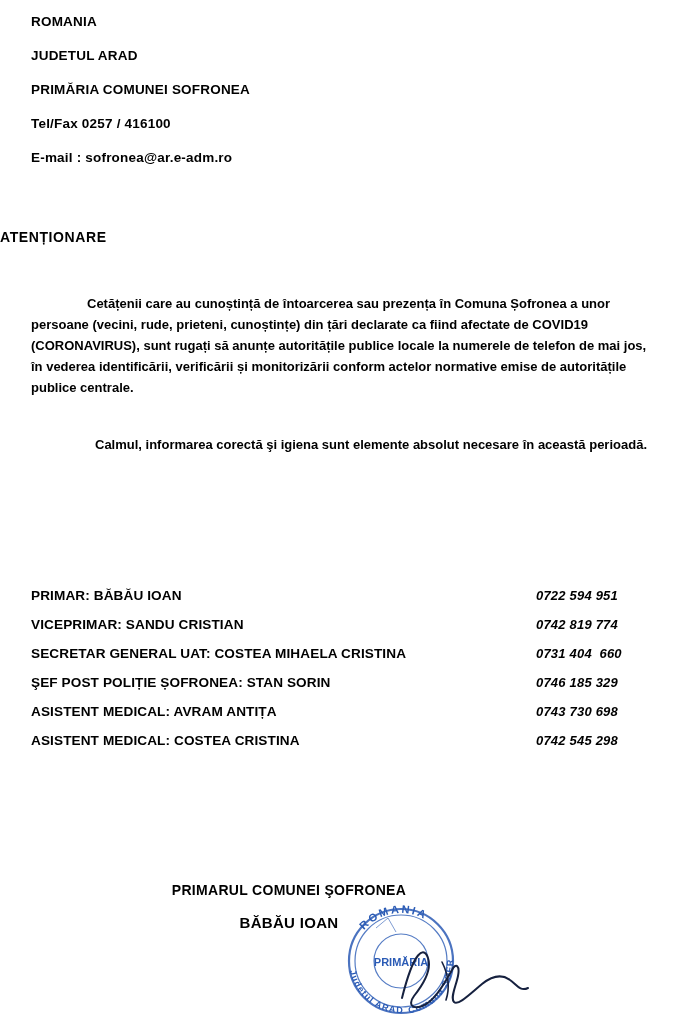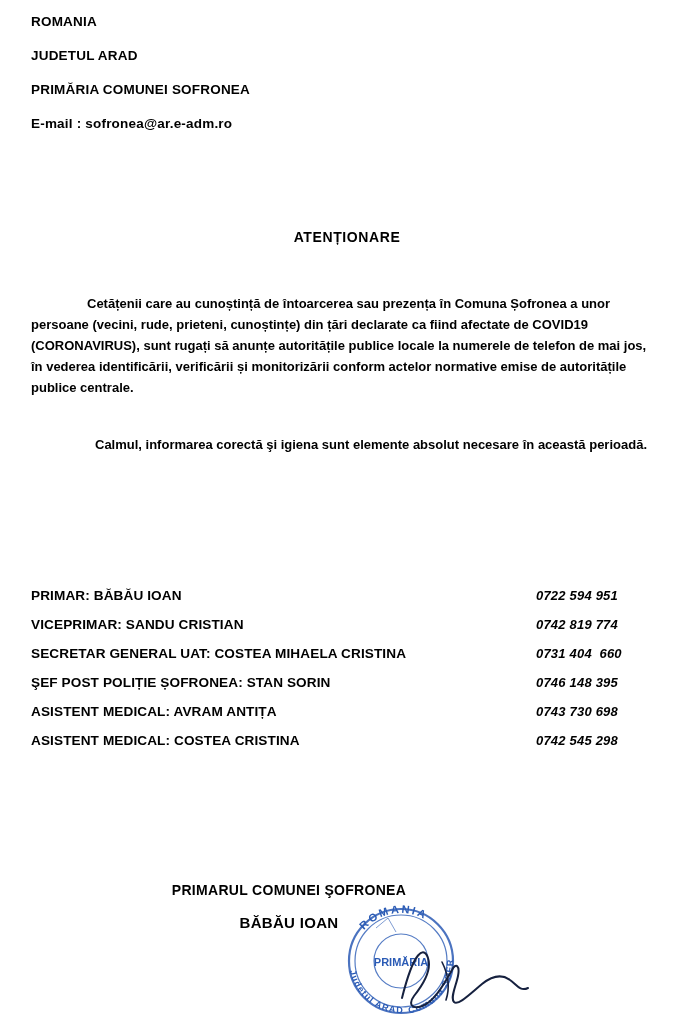--- a/index.html
+++ b/index.html
@@ -36,21 +36,20 @@
     line-height: 1.25;
   }
   .header-line.contact {
     font-weight: bold;
   }
   .title {
     position: absolute;
     left: 0;
     top: 229px;
     width: 694px;
-    text-align: center;
     font-size: 14px;
     font-weight: bold;
     letter-spacing: 0.6px;
   }
   .body-block {
     position: absolute;
     left: 31px;
     top: 293px;
     width: 630px;
   }
@@ -131,20 +130,21 @@
 </style>
 </head>
 <body>
 
 <div class="page">
 
   <div class="header-block">
     <div class="header-line">ROMANIA</div>
     <div class="header-line">JUDETUL ARAD</div>
     <div class="header-line">PRIMĂRIA  COMUNEI SOFRONEA</div>
+    <div class="header-line contact">Tel/Fax 0257 / 416100</div>
     <div class="header-line contact">E-mail : sofronea@ar.e-adm.ro</div>
   </div>
 
   <div class="title">ATENȚIONARE</div>
 
   <div class="body-block">
     <p class="para">Cetățenii care au cunoștință de întoarcerea sau prezența în Comuna Șofronea a unor persoane (vecini, rude, prieteni, cunoștințe) din țări declarate ca fiind afectate de COVID19 (CORONAVIRUS), sunt rugați să anunțe autoritățile publice locale la numerele de telefon de mai jos, în vederea identificării, verificării și monitorizării conform actelor normative emise de autoritățile publice centrale.</p>
     <p class="para second">Calmul, informarea corectă şi igiena sunt elemente absolut necesare în această perioadă.</p>
   </div>
 
@@ -156,21 +156,21 @@
     <div class="contact-row">
       <div class="contact-name">VICEPRIMAR: SANDU CRISTIAN</div>
       <div class="contact-phone">0742 819 774</div>
     </div>
     <div class="contact-row">
       <div class="contact-name">SECRETAR GENERAL UAT: COSTEA MIHAELA CRISTINA</div>
       <div class="contact-phone">0731 404  660</div>
     </div>
     <div class="contact-row">
       <div class="contact-name">ŞEF POST POLIȚIE ȘOFRONEA: STAN SORIN</div>
-      <div class="contact-phone">0746 148 395</div>
+      <div class="contact-phone">0746 185 329</div>
     </div>
     <div class="contact-row">
       <div class="contact-name">ASISTENT MEDICAL:    AVRAM ANTIȚA</div>
       <div class="contact-phone">0743 730 698</div>
     </div>
     <div class="contact-row">
       <div class="contact-name">ASISTENT MEDICAL: COSTEA CRISTINA</div>
       <div class="contact-phone">0742 545 298</div>
     </div>
   </div>

